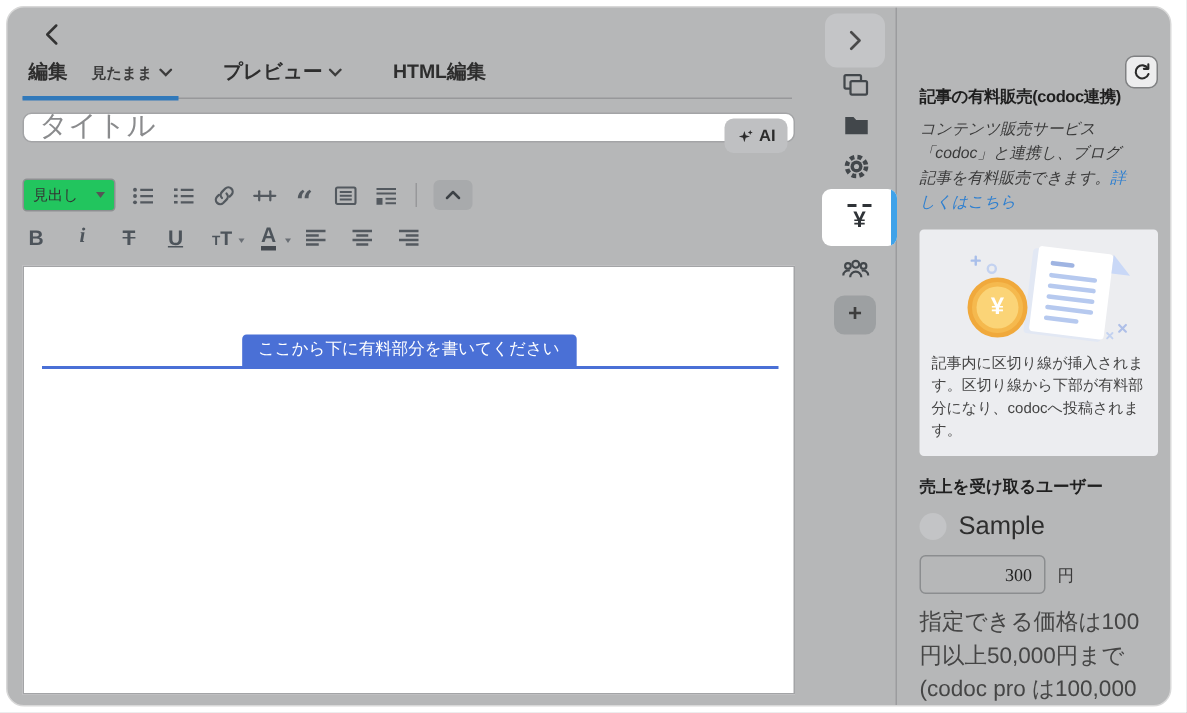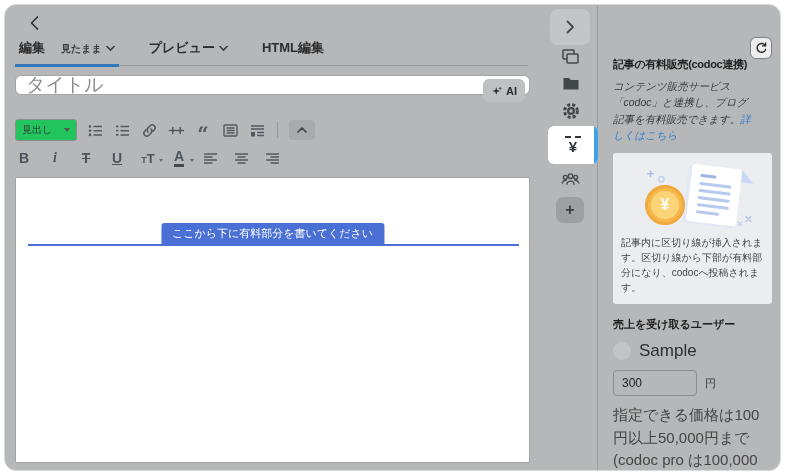--- a/index.html
+++ b/index.html
@@ -70,21 +70,21 @@
   .coin .inner { width:28px; height:28px; background:#fbd477; border-radius:50%; display:flex; align-items:center; justify-content:center; }
   .coin .sym { font-size:16px; font-weight:bold; color:#fff; }
   .add-btn { display:block; width:100%; height:28px; background:#3d9ddc; color:#fff; font-size:11px; font-weight:bold; border:none; border-radius:6px; margin:3px 0 8px; cursor:pointer; font-family:inherit; }
   .card-note { font-size:10px; color:#454545; text-align:left; line-height:1.5; }
 
   .sec-head { margin-top:13px; font-size:11px; font-weight:bold; color:#1f1f1f; }
   .seller-row { display:flex; align-items:center; gap:8px; margin-top:9px; cursor:pointer; }
   .avatar { width:18px; height:18px; border-radius:50%; background:#c3c4c6; }
   .seller-name { font-size:17px; color:#2e2e2e; }
   .price-row { display:flex; align-items:center; gap:8px; margin-top:9px; }
-  .price-input { width:84px; height:26px; background:transparent; border:1px solid #8b8d8f; border-radius:4px; padding:0 8px; font-size:12px; color:#222; font-family:Liberation Sans, sans-serif; }
+  .price-input { width:84px; height:26px; background:transparent; border:1px solid #8b8d8f; border-radius:4px; padding:0 8px; font-size:12px; color:#222; font-family:Liberation Serif, serif;text-align:right; }
   .price-unit { font-size:11px; color:#3a3a3a; }
   .small-note { margin-top:8px; font-size:15px; color:#454545; line-height:1.5; }
 </style>
 </head>
 <body>
 
 <div class="window">
 
   <div class="editor">
 

